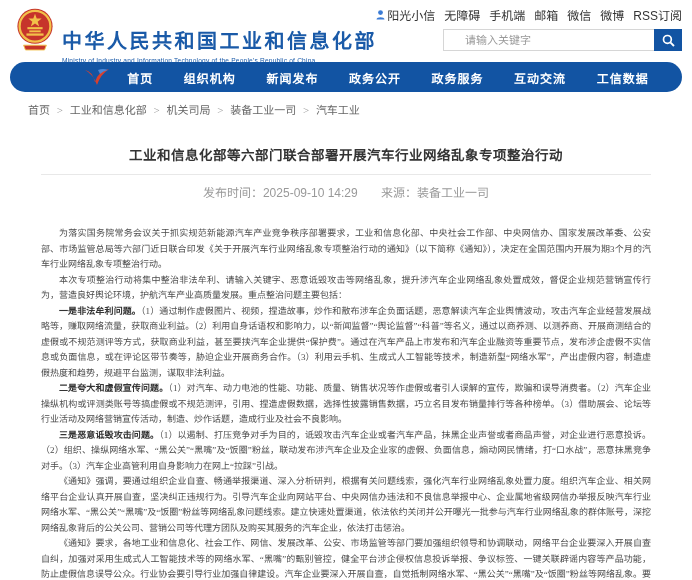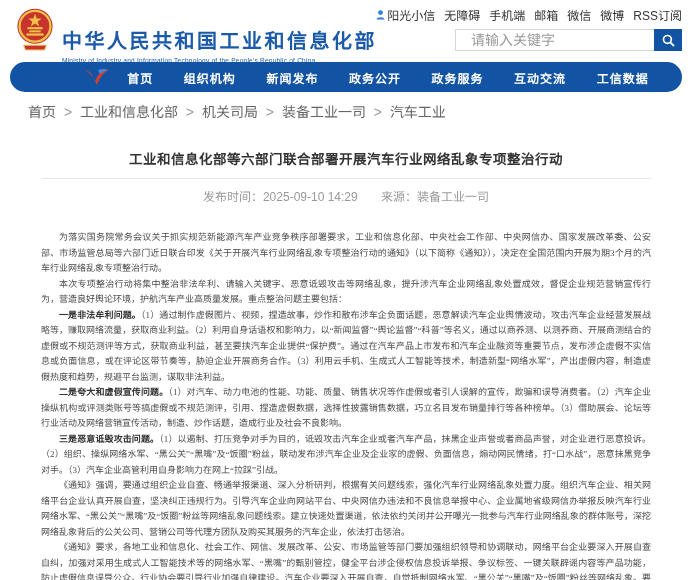--- a/index.html
+++ b/index.html
@@ -12,33 +12,33 @@
   .emblem{position:absolute;left:16px;top:7px;width:38px;height:46px;}
   .brand{position:absolute;left:62px;top:25px;color:#1a5aa8;}
   .brand-cn{font-size:20px;font-weight:bold;letter-spacing:2.5px;white-space:nowrap;}
   .brand-en{font-size:6.6px;margin-top:3px;letter-spacing:.2px;white-space:nowrap;}
   .header-right{position:absolute;right:10px;top:6px;width:240px;}
   .top-links{display:flex;justify-content:flex-end;align-items:center;gap:9px;
     font-size:12px;color:#333;}
   .top-links .lnk{cursor:pointer;white-space:nowrap;display:flex;align-items:center;gap:2px;}
   .search-row{margin-top:6px;display:flex;justify-content:flex-end;align-items:stretch;}
   .search-input{width:168px;height:20px;border:1px solid #d6d6d6;border-right:none;
-    font-size:14px;padding:0 15px;color:#333;outline:none;}
+    font-size:11px;padding:0 21px;color:#333;outline:none;}
   .search-input::placeholder{color:#999;}
   .search-btn{width:28px;height:22px;background:#1254a3;border:none;cursor:pointer;
     display:flex;align-items:center;justify-content:center;padding:0;}
   
   .nav{margin:2px 10px 0 10px;height:30px;background:#1254a3;border-radius:15px;
     display:flex;align-items:center;}
   .nav-logo{margin-left:72px;width:30px;height:20px;flex:0 0 auto;}
   .nav-items{flex:1;display:flex;justify-content:space-around;align-items:center;
     color:#fff;font-size:12px;font-weight:bold;padding-right:18px;}
   .nav-item{cursor:pointer;white-space:nowrap;letter-spacing:1px;}
   
-  .breadcrumb{padding:9px 0 5px 28px;font-size:14px;color:#666;}
+  .breadcrumb{padding:9px 0 5px 28px;font-size:11px;color:#666;font-family:Liberation Serif, serif;}
   .breadcrumb .crumb{cursor:pointer;}
   .breadcrumb .sep{margin:0 4px;color:#999;}
   
   .article{padding:0 41px;}
   .article-title{margin-top:22px;text-align:center;font-size:13.5px;font-weight:bold;
     color:#333;letter-spacing:.5px;}
   .divider{border:none;border-top:1px solid #e8e8e8;margin:10px 0 0 0;}
   .article-meta{text-align:center;font-size:12px;color:#999;margin-top:8px;}
   .article-meta .meta-item{margin:0 10px;}
   .article-body{margin-top:26px;font-family:"Liberation Serif",serif;font-size:9px;

